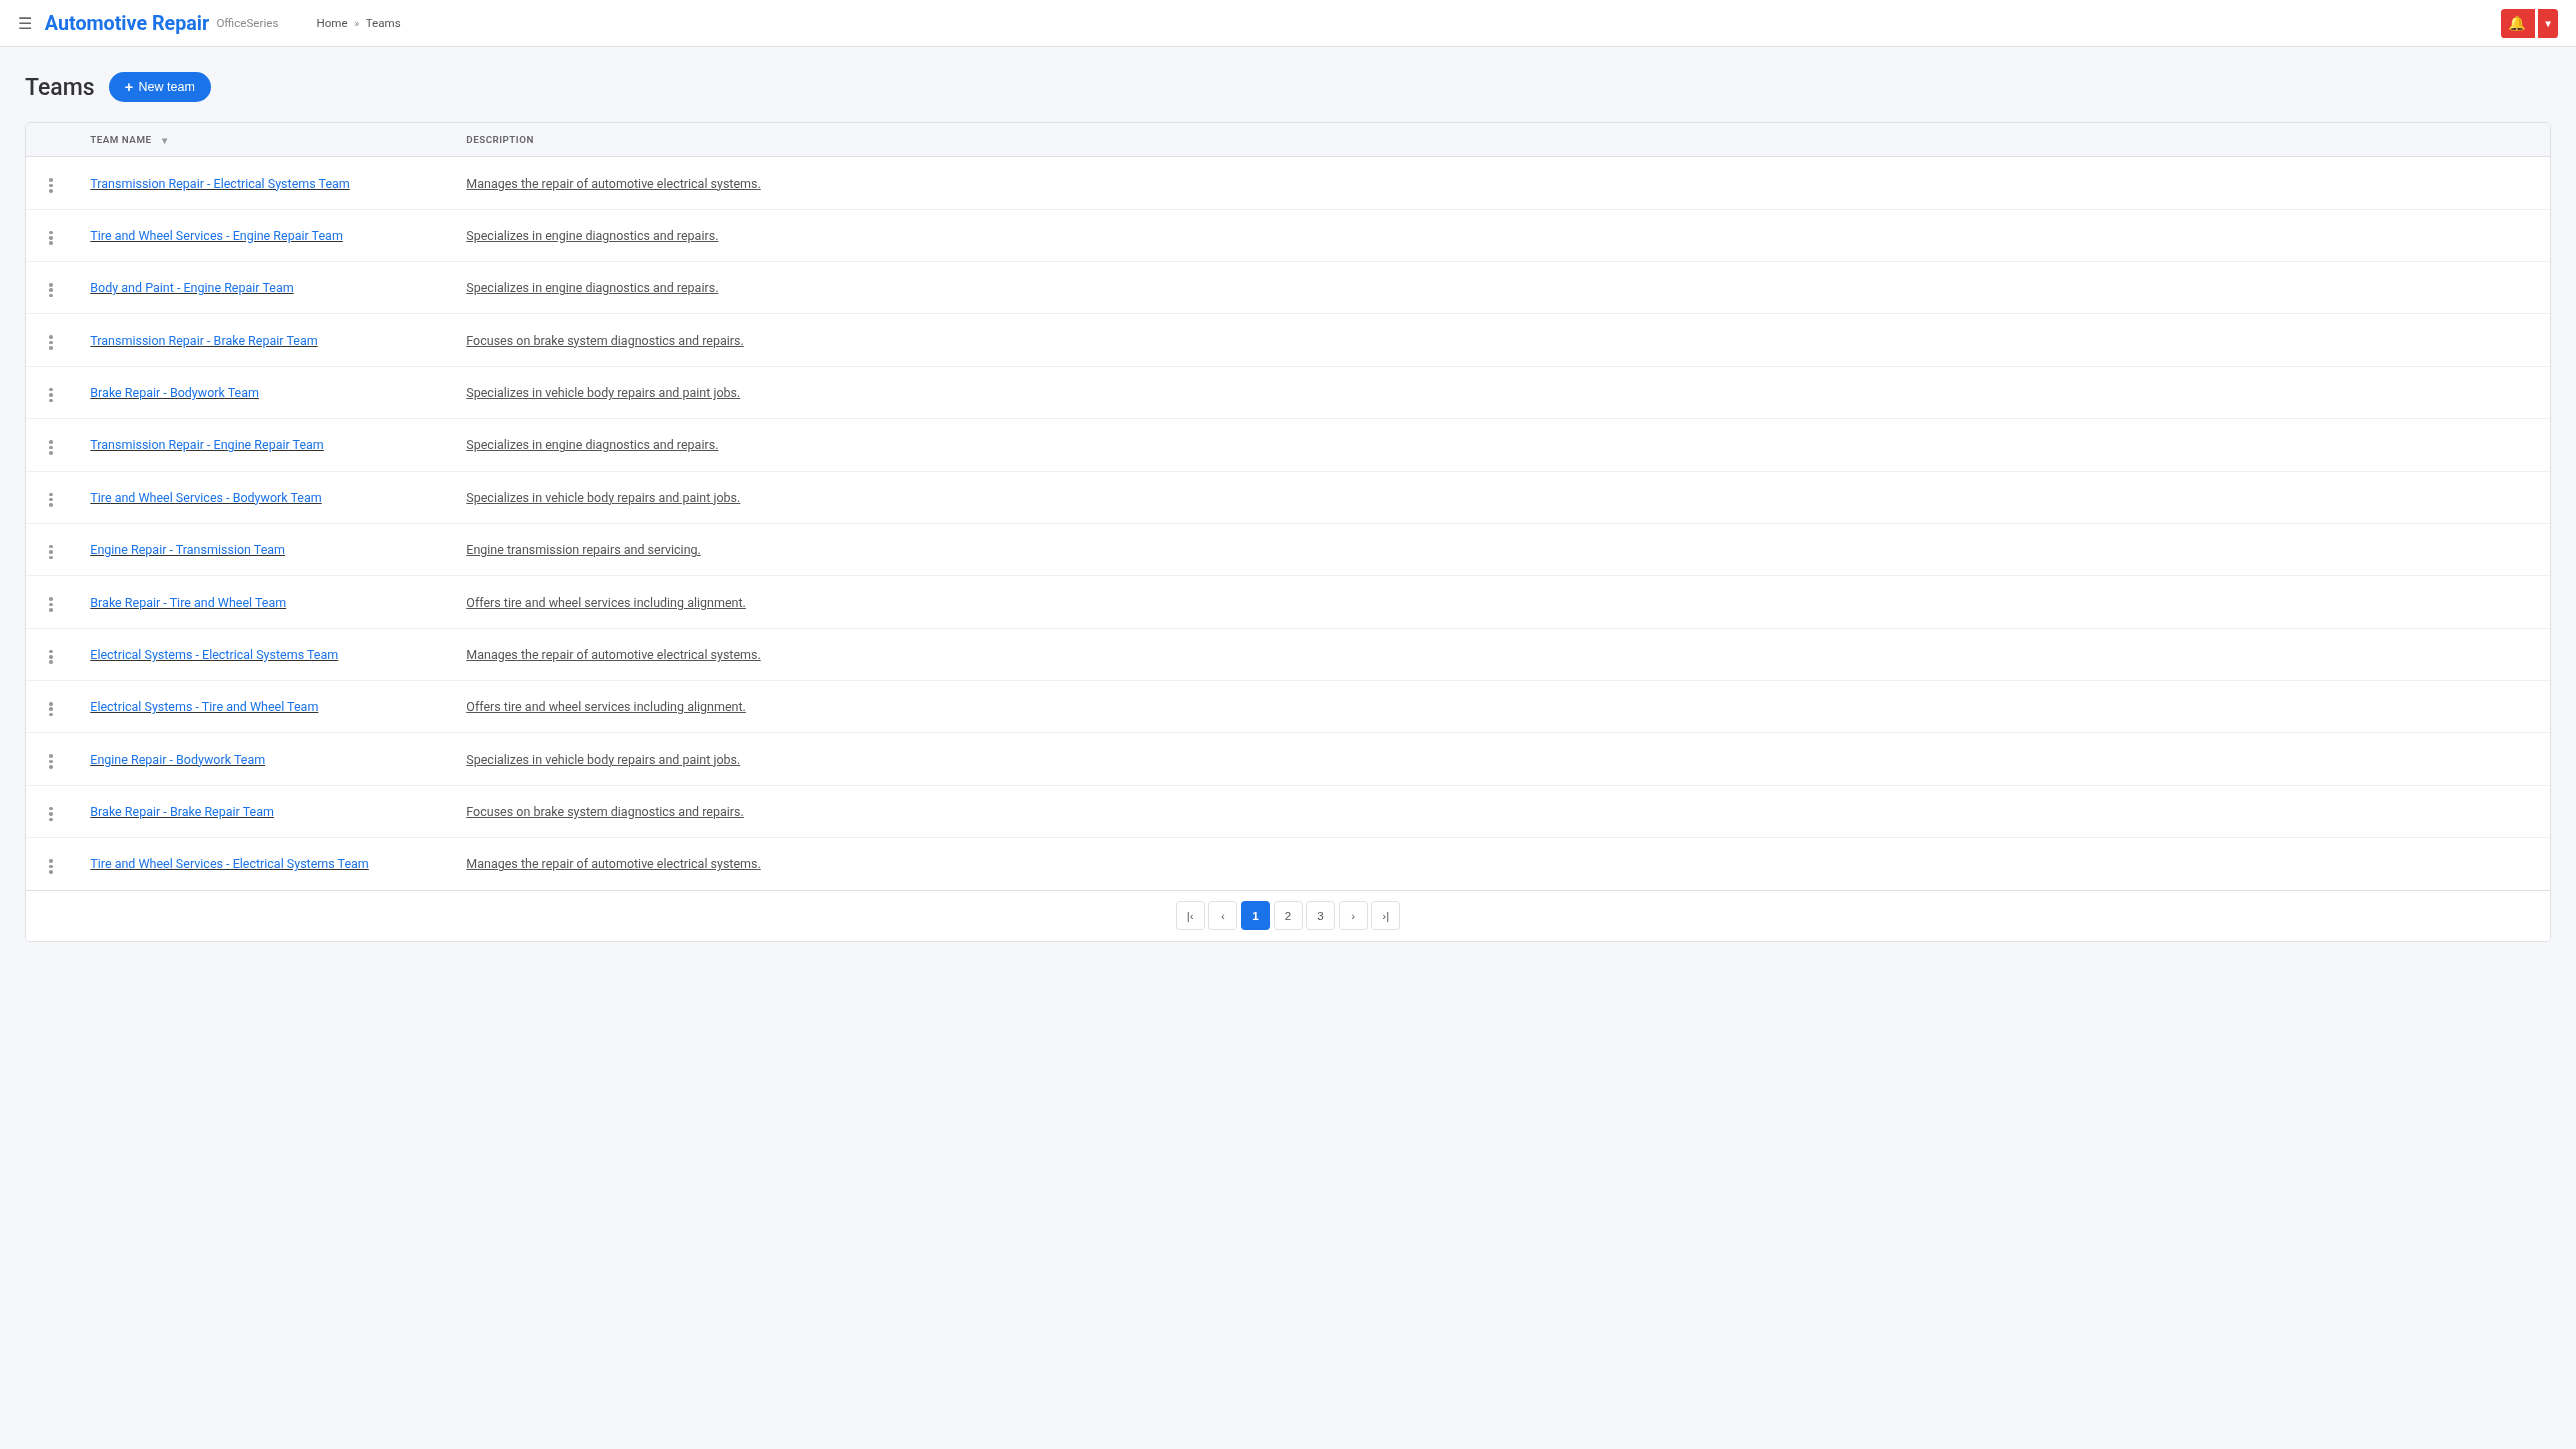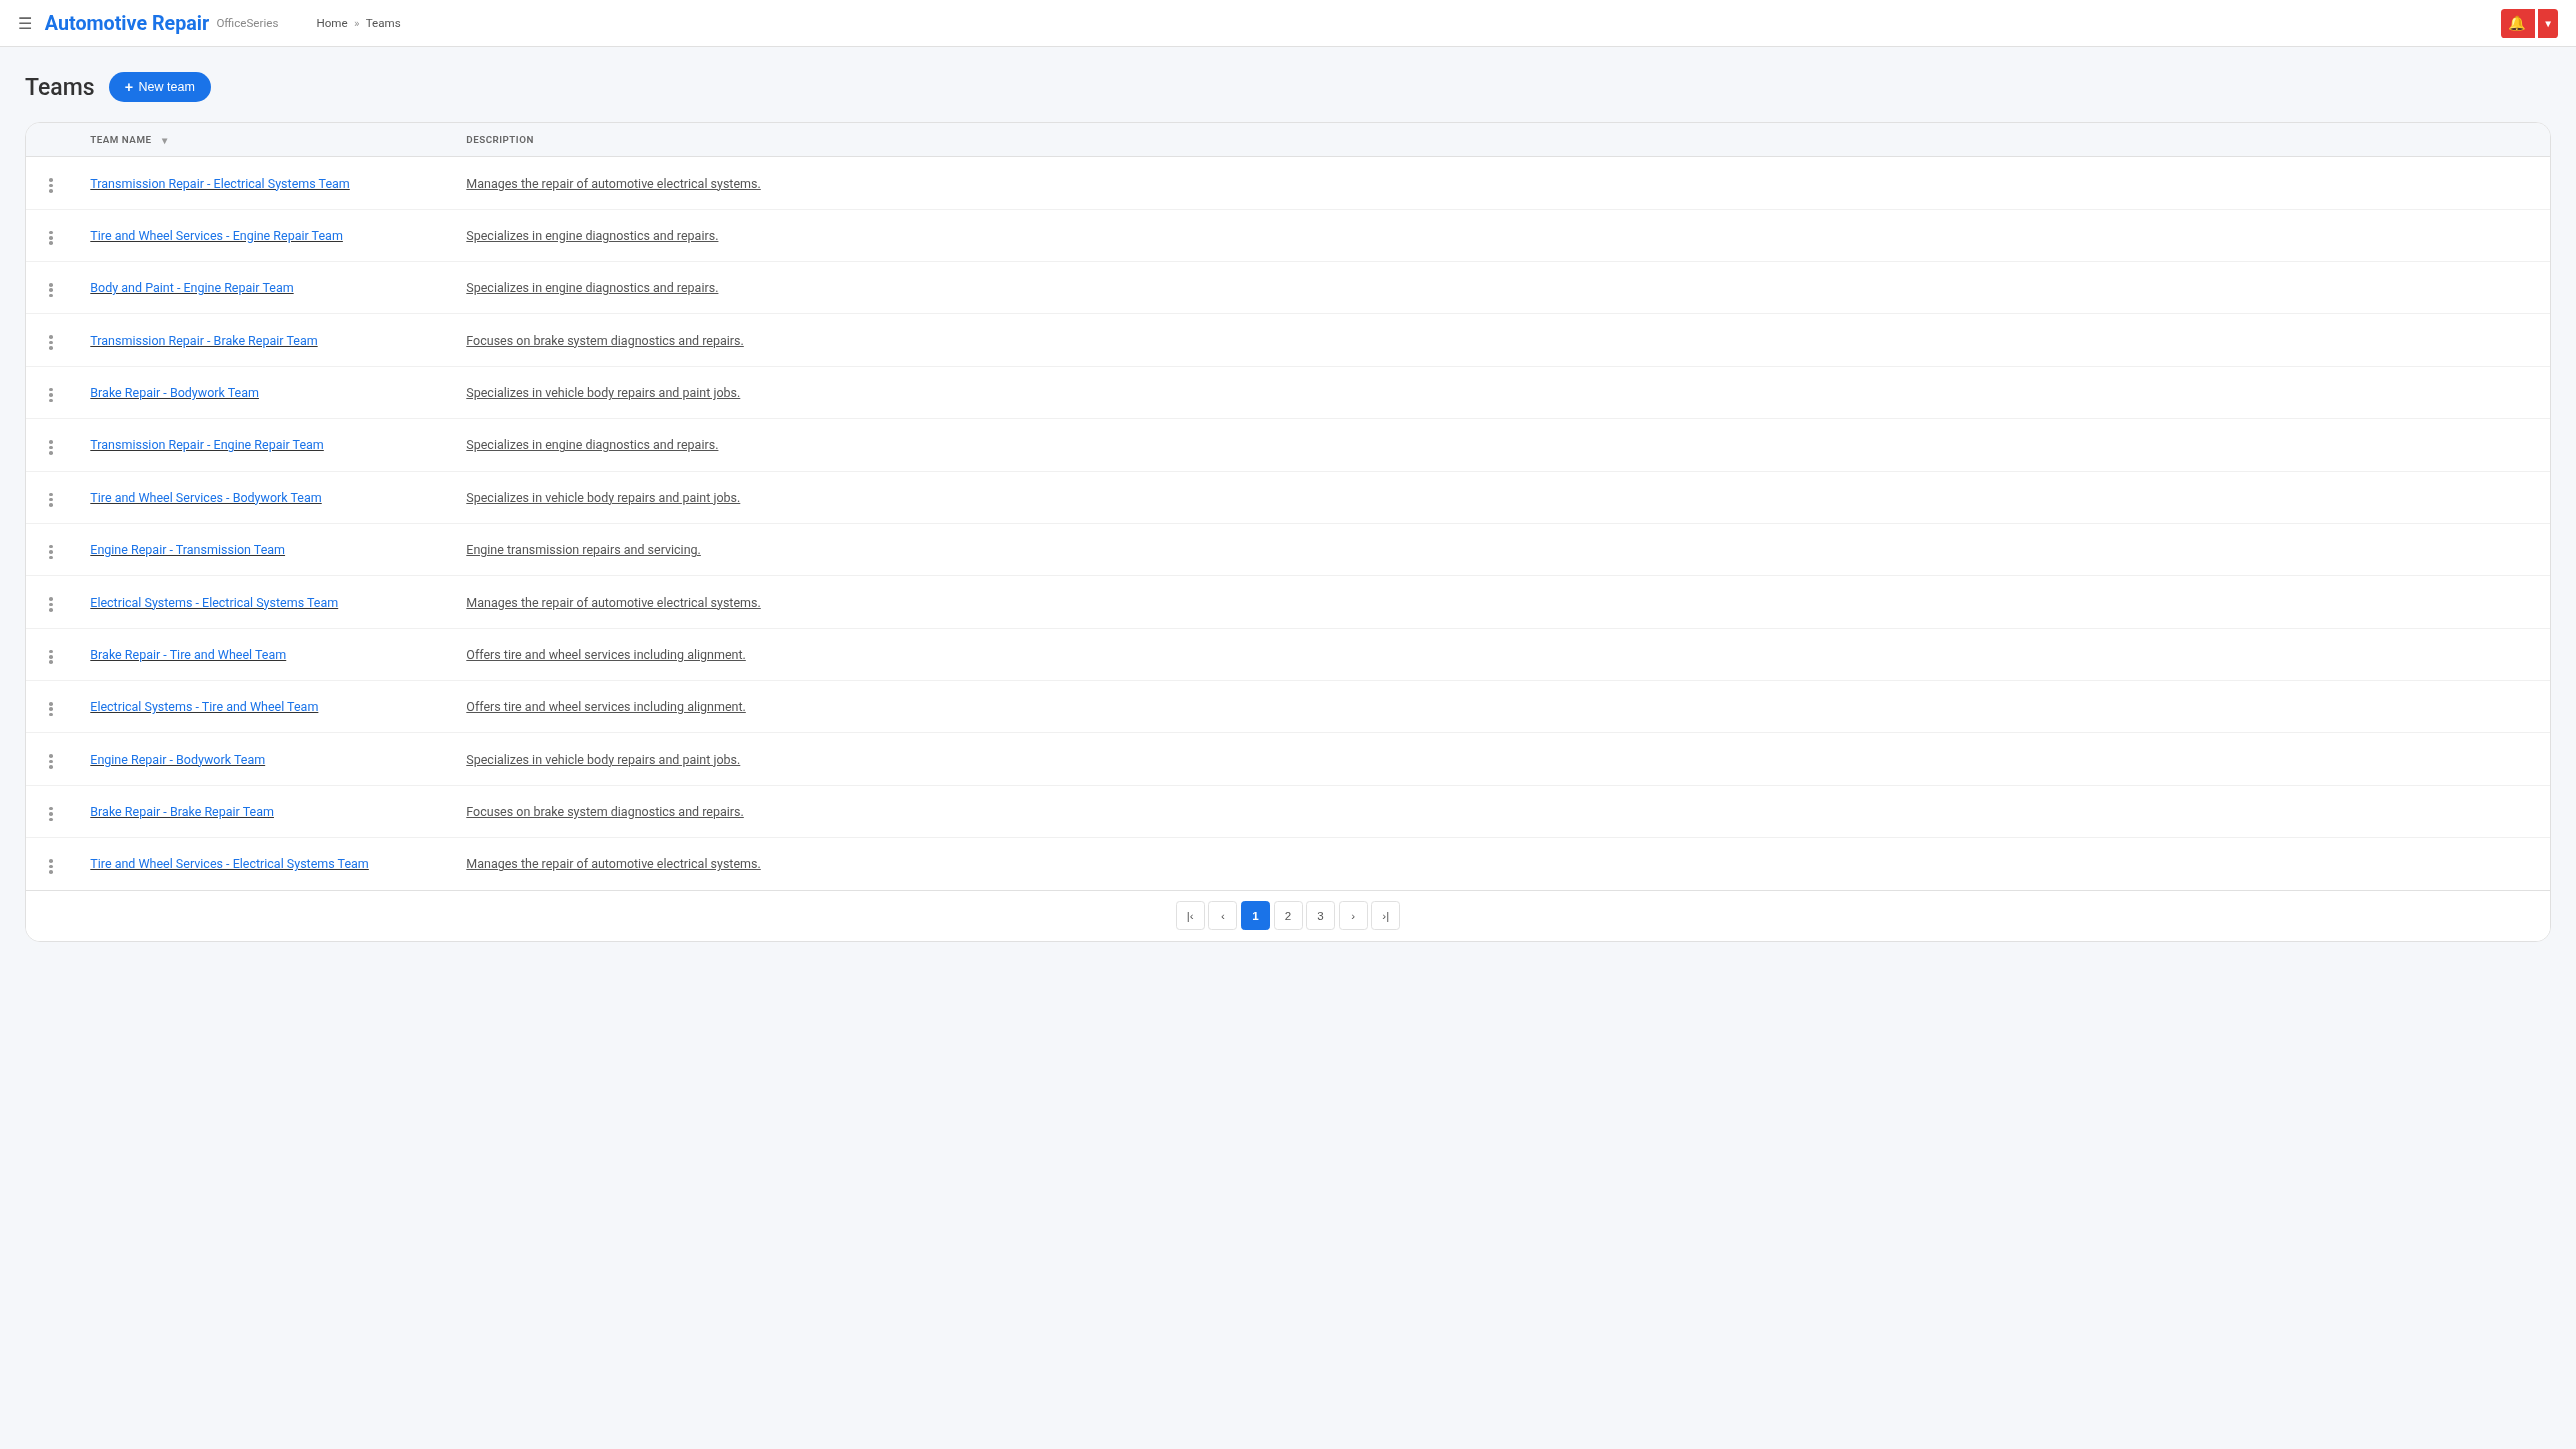--- a/index.html
+++ b/index.html
@@ -99,21 +99,21 @@
       display: flex;
       align-items: center;
       gap: 5.4px;
     }
     .new-team-btn .plus { font-size: 14.3px; font-weight: 600; }
 
     
     .table-container {
       background: #fff;
       border: 0.9px solid #e0e0e0;
-      border-radius: 15px;
+      border-radius: 5px;
       overflow: hidden;
     }
     table {
       width: 100%;
       border-collapse: collapse;
     }
     thead tr {
       background: #f5f7fa;
       border-bottom: 0.9px solid #e0e0e0;
     }
@@ -320,31 +320,31 @@
               </div></td>
             <td><a class="team-link" href="#">Engine Repair - Transmission Team</a></td>
             <td class="desc-cell">Engine transmission repairs and servicing.</td>
           </tr>
           <tr>
             <td class="row-menu-cell"><div class="row-menu-icon">
                 <span></span>
                 <span></span>
                 <span></span>
               </div></td>
+            <td><a class="team-link" href="#">Brake Repair - Tire and Wheel Team</a></td>
+            <td class="desc-cell">Offers tire and wheel services including alignment.</td>
+          </tr>
+          <tr>
+            <td class="row-menu-cell"><div class="row-menu-icon">
+                <span></span>
+                <span></span>
+                <span></span>
+              </div></td>
             <td><a class="team-link" href="#">Electrical Systems - Electrical Systems Team</a></td>
             <td class="desc-cell">Manages the repair of automotive electrical systems.</td>
-          </tr>
-          <tr>
-            <td class="row-menu-cell"><div class="row-menu-icon">
-                <span></span>
-                <span></span>
-                <span></span>
-              </div></td>
-            <td><a class="team-link" href="#">Brake Repair - Tire and Wheel Team</a></td>
-            <td class="desc-cell">Offers tire and wheel services including alignment.</td>
           </tr>
           <tr>
             <td class="row-menu-cell"><div class="row-menu-icon">
                 <span></span>
                 <span></span>
                 <span></span>
               </div></td>
             <td><a class="team-link" href="#">Electrical Systems - Tire and Wheel Team</a></td>
             <td class="desc-cell">Offers tire and wheel services including alignment.</td>
           </tr>

